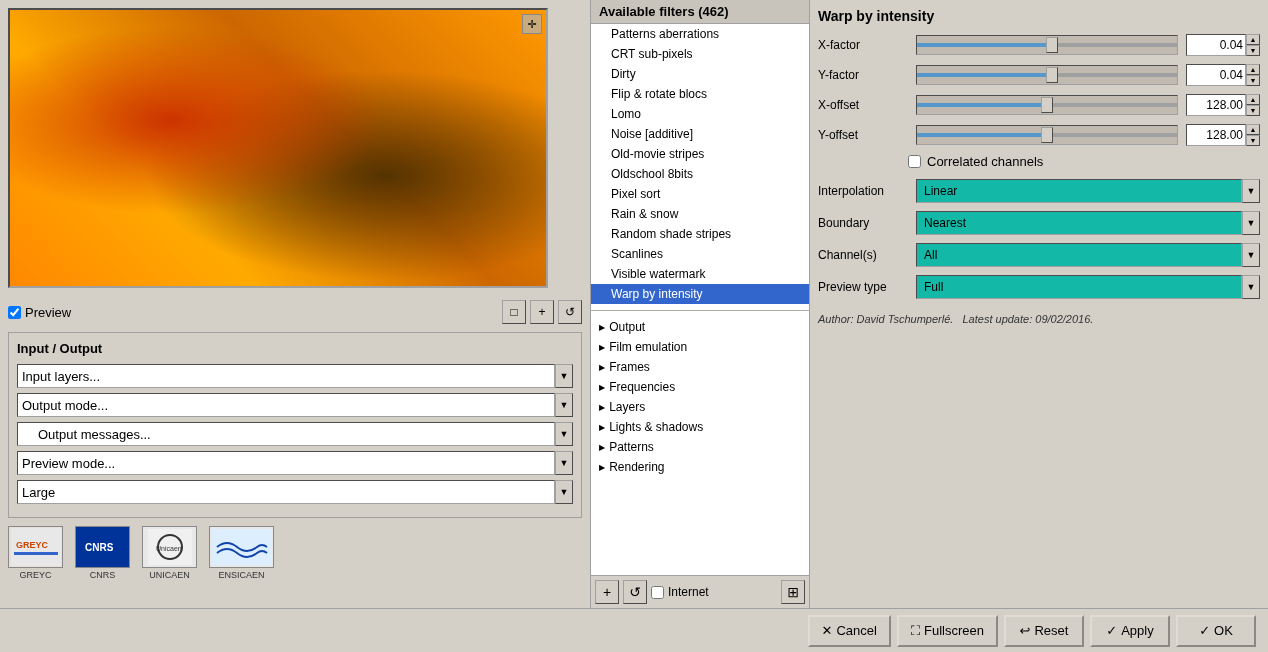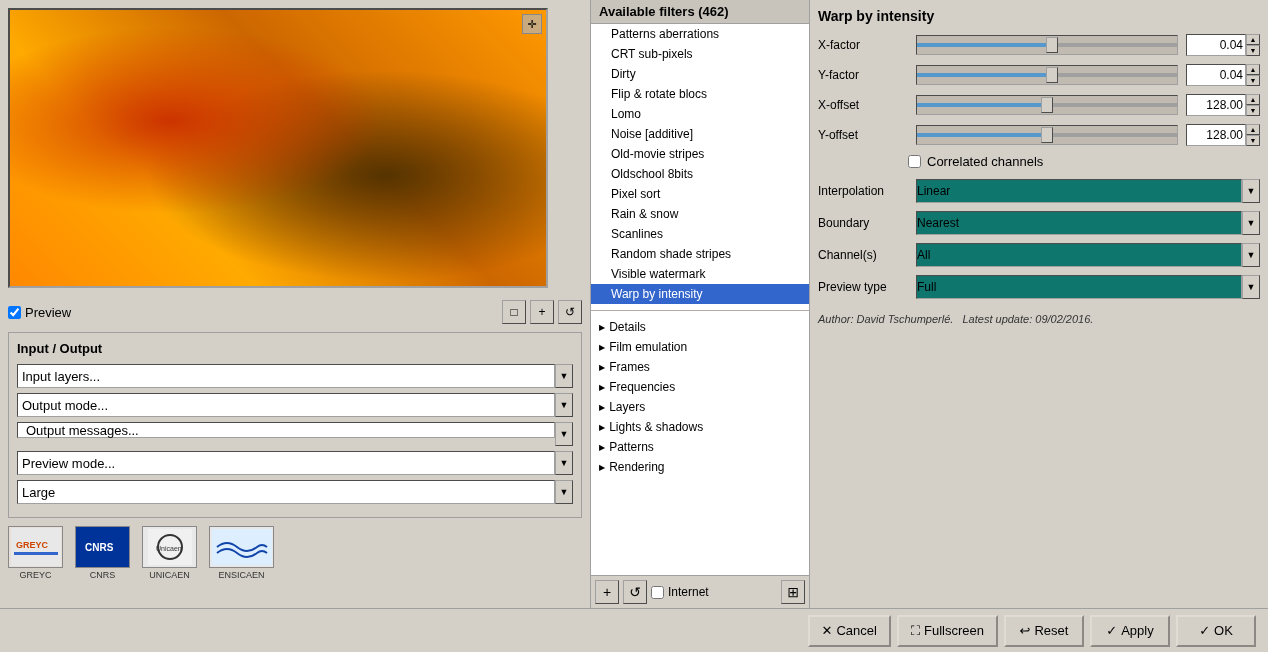--- a/index.html
+++ b/index.html
@@ -343,23 +343,23 @@
     }
 
     .dropdown-wrapper {
       flex: 1;
       display: flex;
     }
 
     .dropdown-select-inner {
       flex: 1;
       height: 24px;
-      background: #0f766e;
+      background: #14b8a6;
       border: 1px inset #a0a0a0;
-      padding: 0 0;
+      padding: 0 7px;
       font-size: 12px;
       display: flex;
       align-items: center;
     }
 
     .dropdown-arrow {
       width: 18px;
       height: 24px;
       background: #d4d0c8;
       border: 1px outset #a0a0a0;
@@ -481,21 +481,21 @@
 
       <div class="io-row">
         <div class="select-wrapper">
           <div class="io-select" style="flex:1; height:24px; background:white; border:1px inset #a0a0a0; padding:0 4px; display:flex; align-items:center;">Output mode...</div>
           <div class="select-arrow">▼</div>
         </div>
       </div>
 
       <div class="io-row">
         <div class="select-wrapper">
-          <div class="io-select" style="flex:1; height:16px; background:white; border:1px inset #a0a0a0; padding:0 8px; display:flex; align-items:center;">Output messages...</div>
+          <div class="io-select" style="flex:1; height:24px; background:white; border:1px inset #a0a0a0; padding:0 20px; display:flex; align-items:center;">Output messages...</div>
           <div class="select-arrow">▼</div>
         </div>
       </div>
 
       <div class="io-row">
         <div class="select-wrapper">
           <div class="io-select" style="flex:1; height:24px; background:white; border:1px inset #a0a0a0; padding:0 4px; display:flex; align-items:center;">Preview mode...</div>
           <div class="select-arrow">▼</div>
         </div>
       </div>
@@ -562,28 +562,28 @@
       <div class="filter-item">Patterns aberrations</div>
       <div class="filter-item">CRT sub-pixels</div>
       <div class="filter-item">Dirty</div>
       <div class="filter-item">Flip &amp; rotate blocs</div>
       <div class="filter-item">Lomo</div>
       <div class="filter-item">Noise [additive]</div>
       <div class="filter-item">Old-movie stripes</div>
       <div class="filter-item">Oldschool 8bits</div>
       <div class="filter-item">Pixel sort</div>
       <div class="filter-item">Rain &amp; snow</div>
+      <div class="filter-item">Random shade stripes</div>
       <div class="filter-item">Scanlines</div>
-      <div class="filter-item">Random shade stripes</div>
       <div class="filter-item">Visible watermark</div>
       <div class="filter-item selected">Warp by intensity</div>
       <hr class="separator-line">
       <div class="filter-group">
           <span class="triangle">▶</span> 
-          <span>Details</span>
+          <span>Output</span>
         </div>
       <div class="filter-group">
           <span class="triangle">▶</span> 
           <span>Film emulation</span>
         </div>
       <div class="filter-group">
           <span class="triangle">▶</span> 
           <span>Frames</span>
         </div>
       <div class="filter-group">

